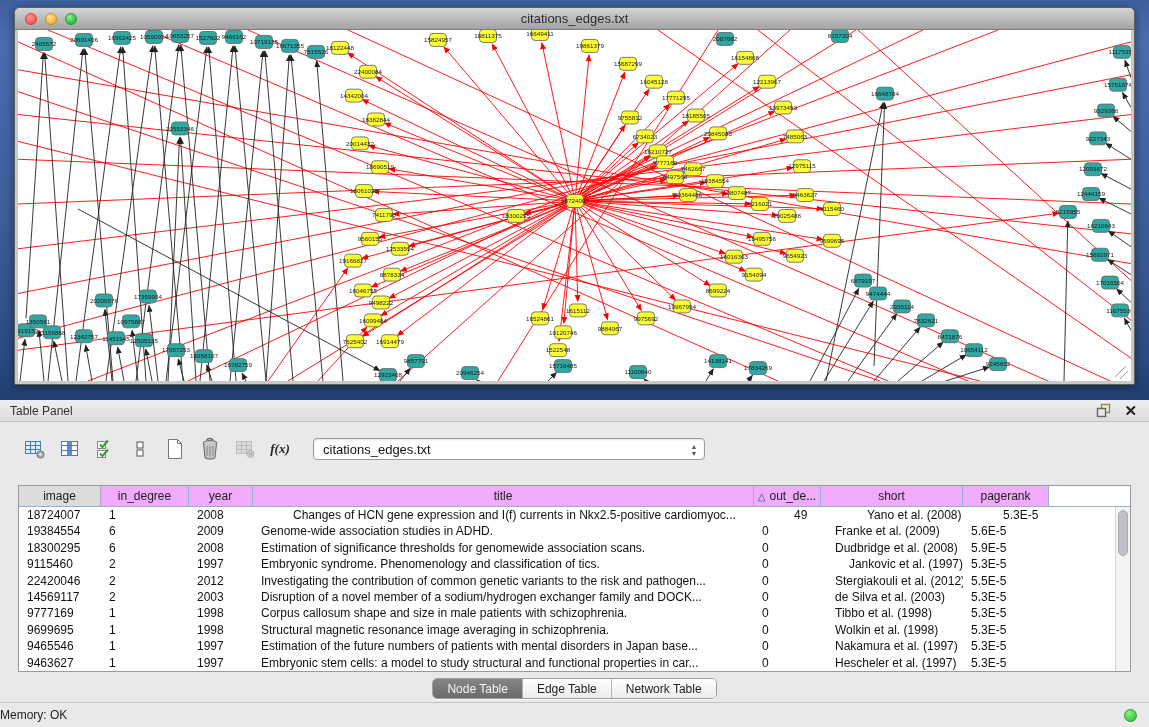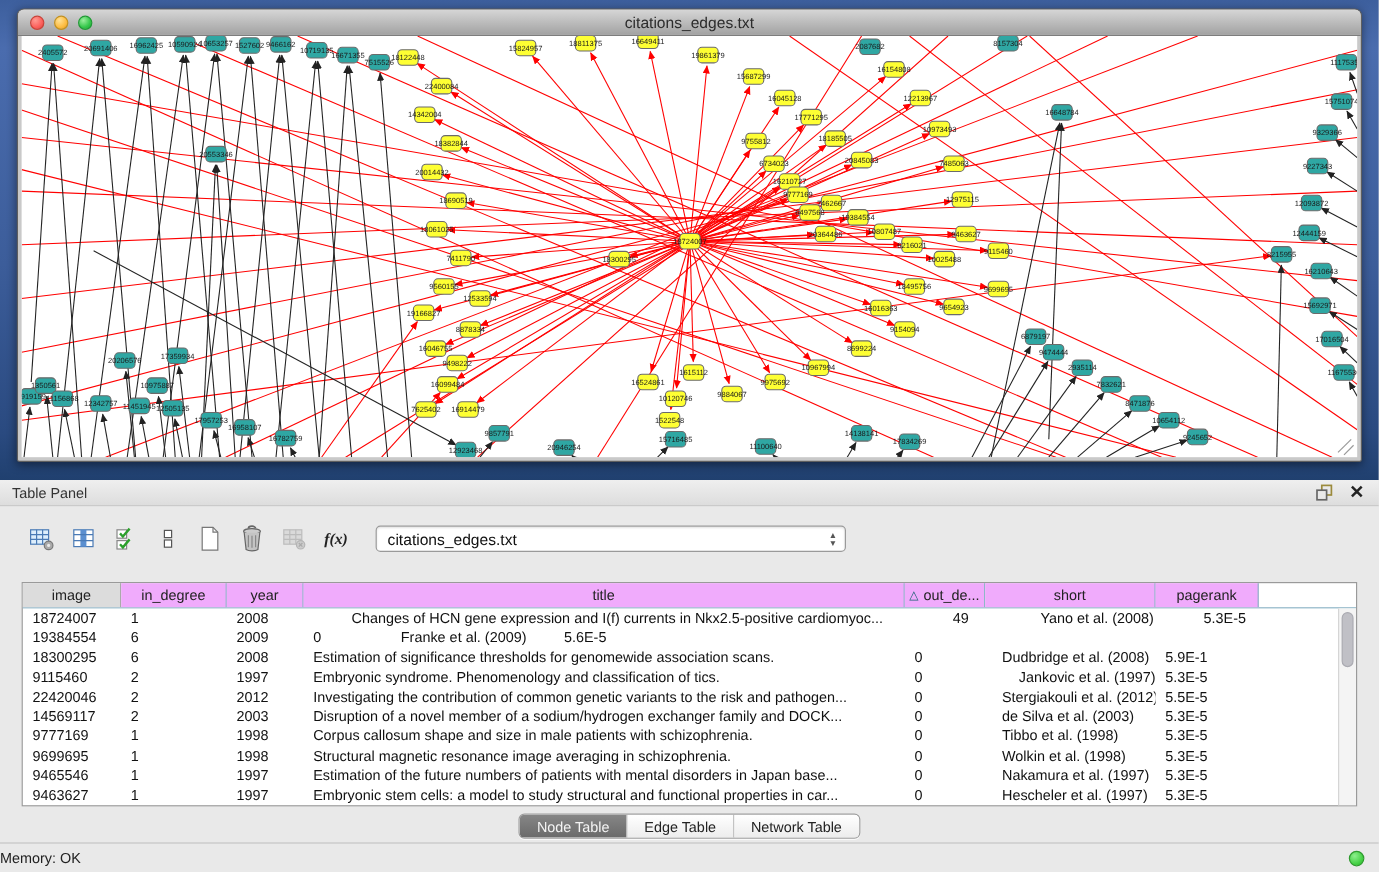--- a/index.html
+++ b/index.html
@@ -809,32 +809,33 @@
             <div class="td" style="width: 64px; flex: 0 0 64px;">2008</div>
             <div class="td" style="width: 501px; flex: 0 0 501px; margin-left: 32px;">Changes of HCN gene expression and I(f) currents in Nkx2.5-positive cardiomyoc...</div>
             <div class="td" style="width: 67px; flex: 0 0 67px;">49</div>
             <div class="td" style="width: 142px; flex: 0 0 142px; padding-left: 14px;">Yano et al. (2008)</div>
             <div class="td" style="width: 86px; flex: 0 0 86px;">5.3E-5</div>
           </div>
           <div class="tr">
             <div class="td" style="width: 82px; flex: 0 0 82px;">19384554</div>
             <div class="td" style="width: 88px; flex: 0 0 88px;">6</div>
             <div class="td" style="width: 64px; flex: 0 0 64px;">2009</div>
+            <div class="td" style="width: 501px; flex: 0 0 501px;">Genome-wide association studies in ADHD.</div>
             <div class="td" style="width: 67px; flex: 0 0 67px;">0</div>
             <div class="td" style="width: 142px; flex: 0 0 142px; padding-left: 14px;">Franke et al. (2009)</div>
             <div class="td" style="width: 86px; flex: 0 0 86px;">5.6E-5</div>
           </div>
           <div class="tr">
             <div class="td" style="width: 82px; flex: 0 0 82px;">18300295</div>
             <div class="td" style="width: 88px; flex: 0 0 88px;">6</div>
             <div class="td" style="width: 64px; flex: 0 0 64px;">2008</div>
             <div class="td" style="width: 501px; flex: 0 0 501px;">Estimation of significance thresholds for genomewide association scans.</div>
             <div class="td" style="width: 67px; flex: 0 0 67px;">0</div>
             <div class="td" style="width: 142px; flex: 0 0 142px; padding-left: 14px;">Dudbridge et al. (2008)</div>
-            <div class="td" style="width: 86px; flex: 0 0 86px;">5.9E-1</div>
+            <div class="td" style="width: 86px; flex: 0 0 86px;">5.9E-5</div>
           </div>
           <div class="tr">
             <div class="td" style="width: 82px; flex: 0 0 82px;">9115460</div>
             <div class="td" style="width: 88px; flex: 0 0 88px;">2</div>
             <div class="td" style="width: 64px; flex: 0 0 64px;">1997</div>
             <div class="td" style="width: 501px; flex: 0 0 501px;">Embryonic syndrome. Phenomenology and classification of tics.</div>
             <div class="td" style="width: 67px; flex: 0 0 67px;">0</div>
             <div class="td" style="width: 142px; flex: 0 0 142px; padding-left: 14px; text-align: right;">Jankovic et al. (1997)</div>
             <div class="td" style="width: 86px; flex: 0 0 86px;">5.3E-5</div>
           </div>

